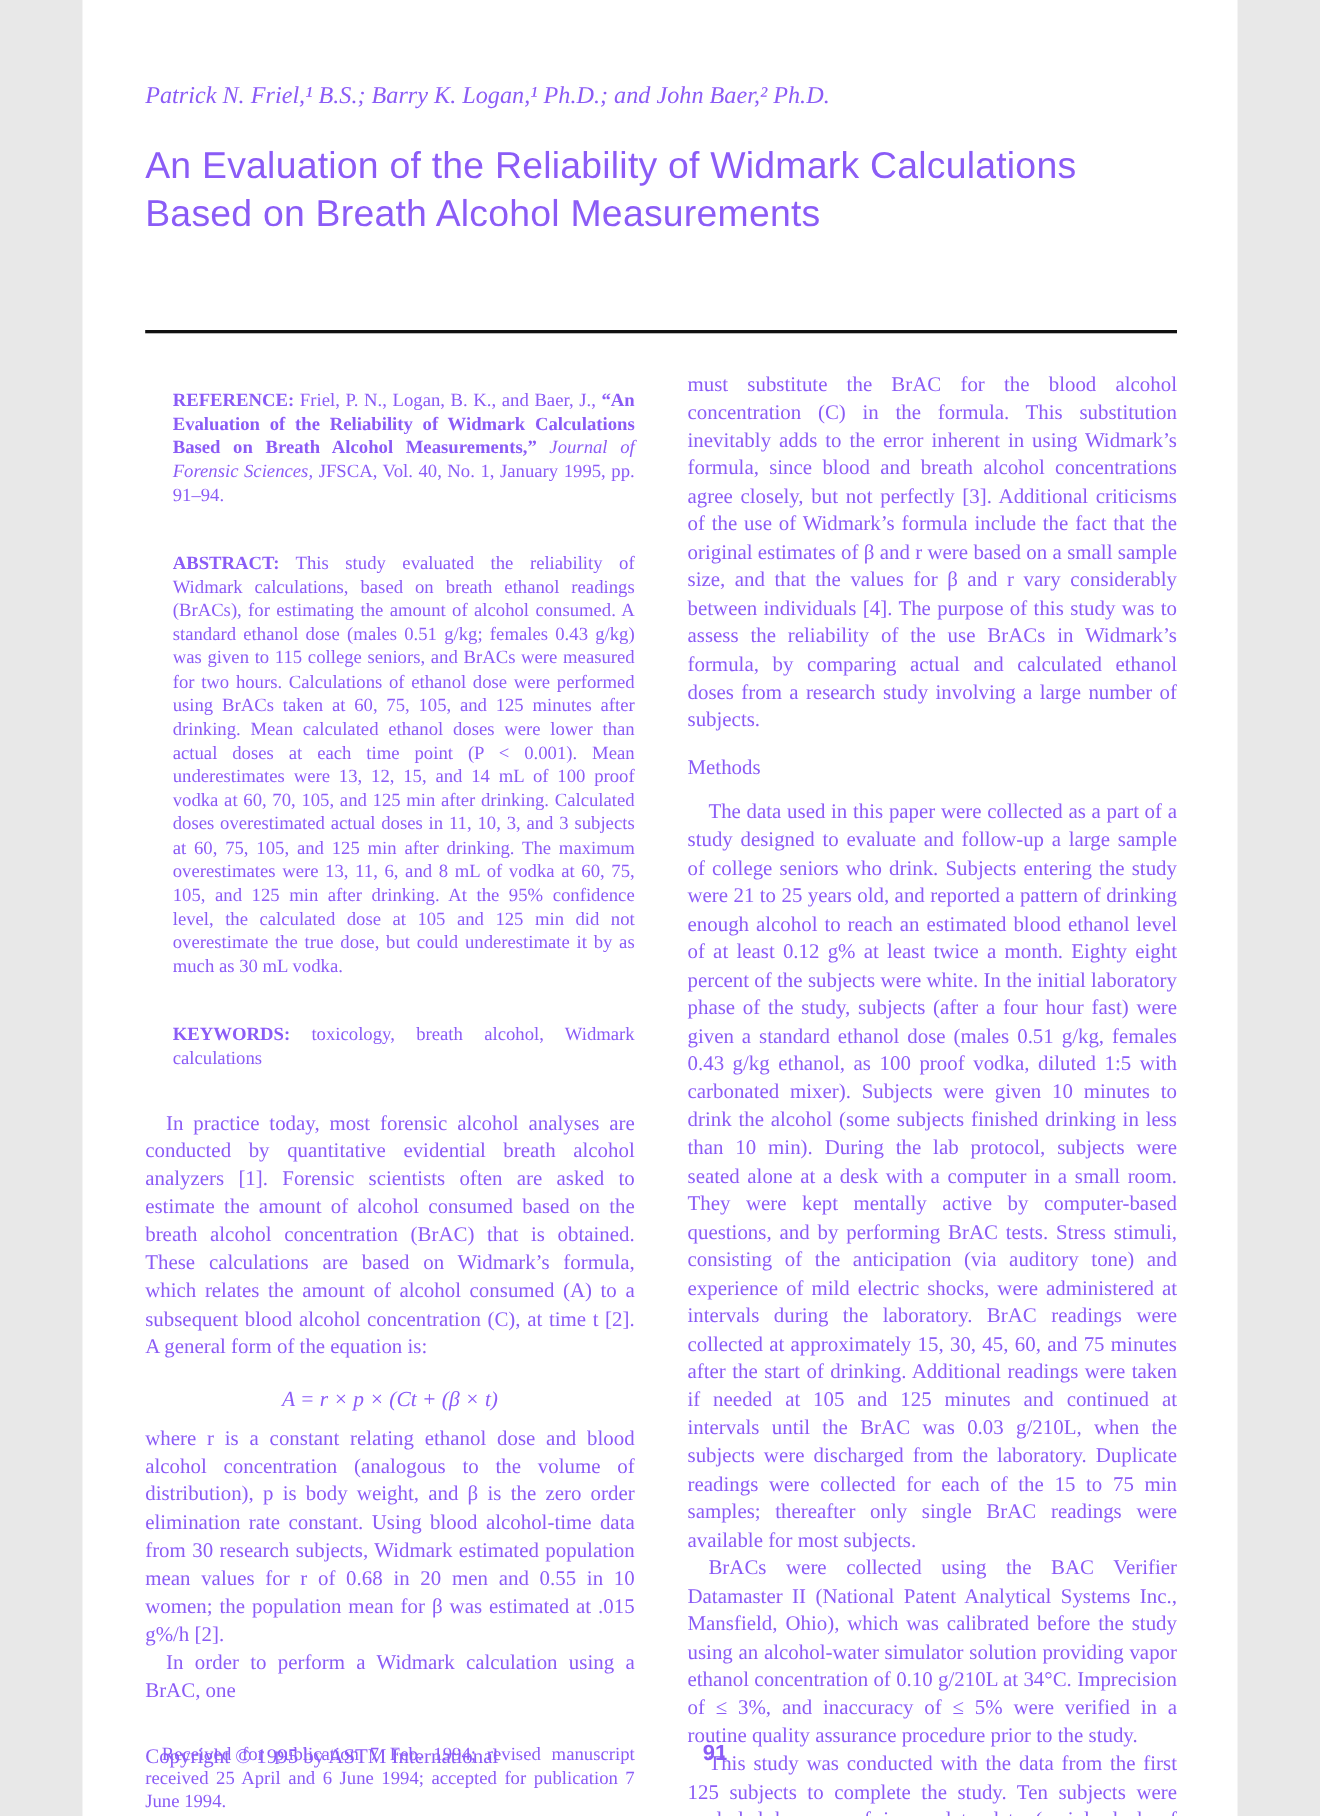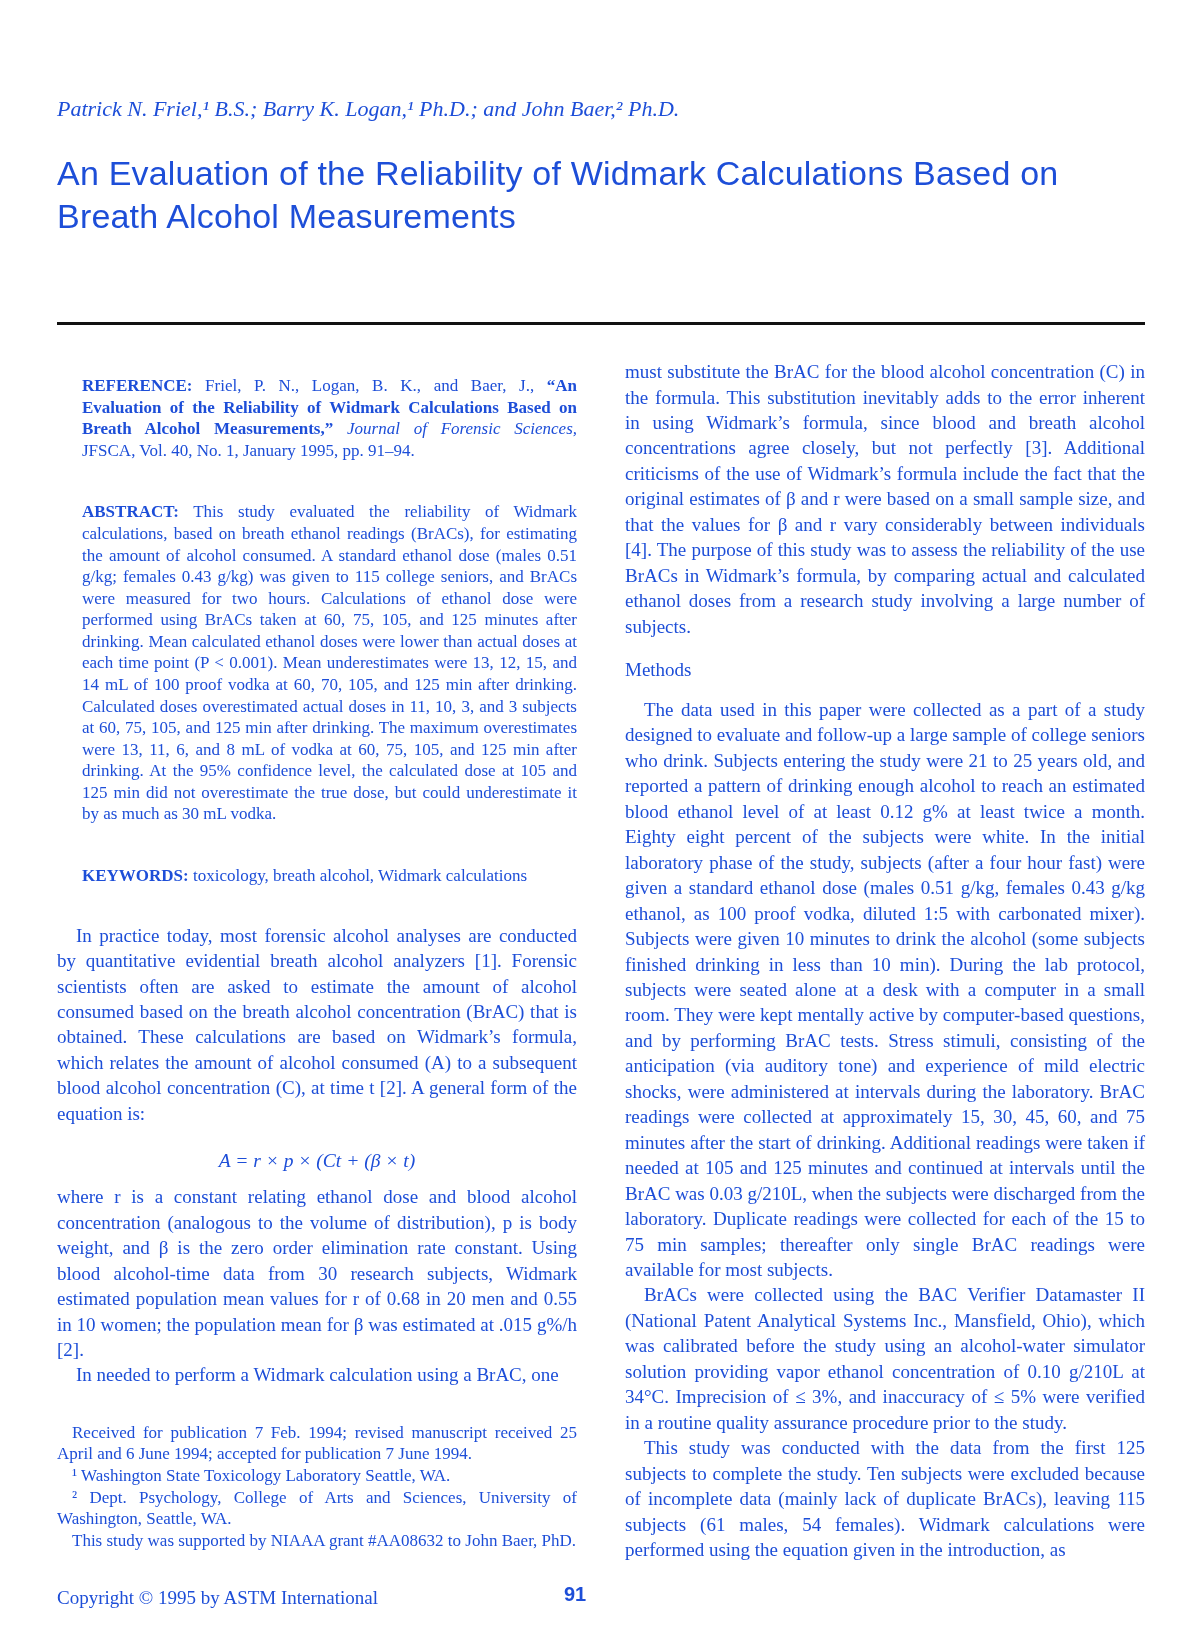--- a/index.html
+++ b/index.html
@@ -2,27 +2,27 @@
 <html><head>
 <meta charset="utf-8">
 <style>
   html, body {
     margin: 0;
     padding: 0;
     background: #e8e8e8;
   }
   .page {
     position: relative;
-    width: 1200px;
+    width: 1050px;
     height: 1651px;
     margin: 0 auto;
     background: #ffffff;
-    color: #1d4ed8;
+    color: #8b5cf6;
     box-sizing: border-box;
-    padding: 96px 55px 0 57px;
+    padding: 74px 55px 0 57px;
     font-family: "Liberation Serif", serif;
     overflow: hidden;
   }
   .author-line {
     font-style: italic;
     font-size: 22px;
     line-height: 1.2;
     margin: 0 0 30px 0;
   }
   .paper-title {
@@ -128,21 +128,21 @@
       <p class="small-block"><span class="b">ABSTRACT:</span><span> This study evaluated the reliability of Widmark calculations, based on breath ethanol readings (BrACs), for estimating the amount of alcohol consumed. A standard ethanol dose (males 0.51 g/kg; females 0.43 g/kg) was given to 115 college seniors, and BrACs were measured for two hours. Calculations of ethanol dose were performed using BrACs taken at 60, 75, 105, and 125 minutes after drinking. Mean calculated ethanol doses were lower than actual doses at each time point (P &lt; 0.001). Mean underestimates were 13, 12, 15, and 14 mL of 100 proof vodka at 60, 70, 105, and 125 min after drinking. Calculated doses overestimated actual doses in 11, 10, 3, and 3 subjects at 60, 75, 105, and 125 min after drinking. The maximum overestimates were 13, 11, 6, and 8 mL of vodka at 60, 75, 105, and 125 min after drinking. At the 95% confidence level, the calculated dose at 105 and 125 min did not overestimate the true dose, but could underestimate it by as much as 30 mL vodka.</span></p>
 
       <p class="small-block"><span class="b">KEYWORDS:</span><span> toxicology, breath alcohol, Widmark calculations</span></p>
 
       <p class="body-text indent first-body">In practice today, most forensic alcohol analyses are conducted by quantitative evidential breath alcohol analyzers [1]. Forensic scientists often are asked to estimate the amount of alcohol consumed based on the breath alcohol concentration (BrAC) that is obtained. These calculations are based on Widmark’s formula, which relates the amount of alcohol consumed (A) to a subsequent blood alcohol concentration (C), at time t [2]. A general form of the equation is:</p>
 
       <p class="equation">A = r × p × (Ct + (β × t)</p>
 
       <p class="body-text">where r is a constant relating ethanol dose and blood alcohol concentration (analogous to the volume of distribution), p is body weight, and β is the zero order elimination rate constant. Using blood alcohol-time data from 30 research subjects, Widmark estimated population mean values for r of 0.68 in 20 men and 0.55 in 10 women; the population mean for β was estimated at .015 g%/h [2].</p>
 
-      <p class="body-text indent">In needed to perform a Widmark calculation using a BrAC, one</p>
+      <p class="body-text indent">In order to perform a Widmark calculation using a BrAC, one</p>
 
       <div class="footnotes">
         <p>Received for publication 7 Feb. 1994; revised manuscript received 25 April and 6 June 1994; accepted for publication 7 June 1994.</p>
         <p>¹ Washington State Toxicology Laboratory Seattle, WA.</p>
         <p>² Dept. Psychology, College of Arts and Sciences, University of Washington, Seattle, WA.</p>
         <p>This study was supported by NIAAA grant #AA08632 to John Baer, PhD.</p>
       </div>
 
     </div>
 

